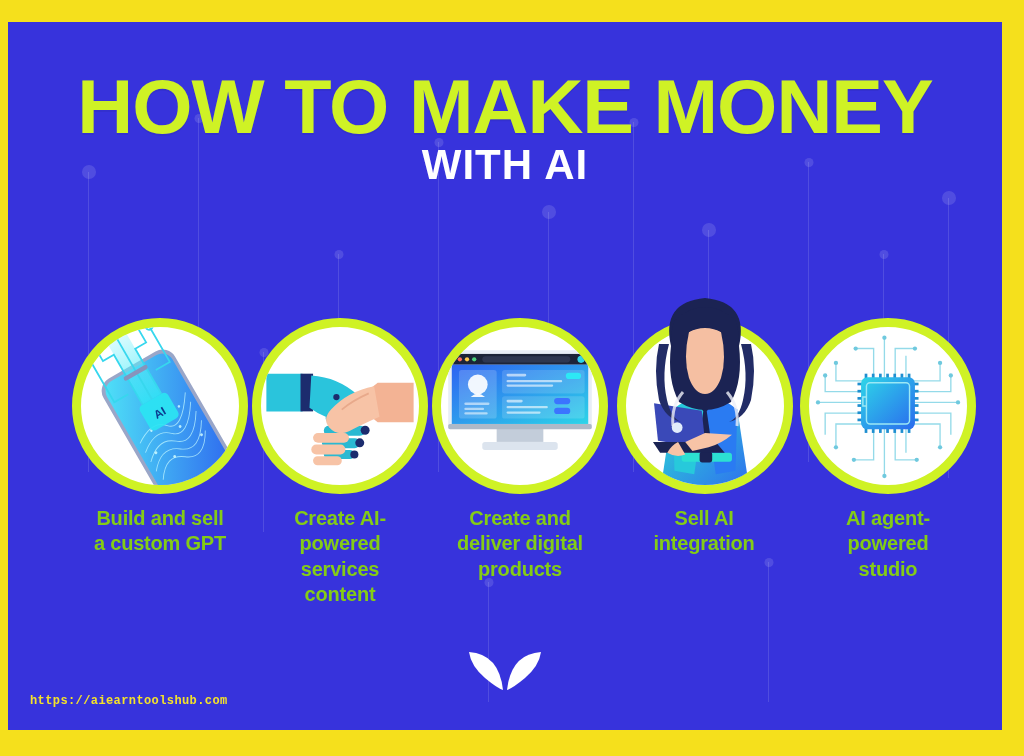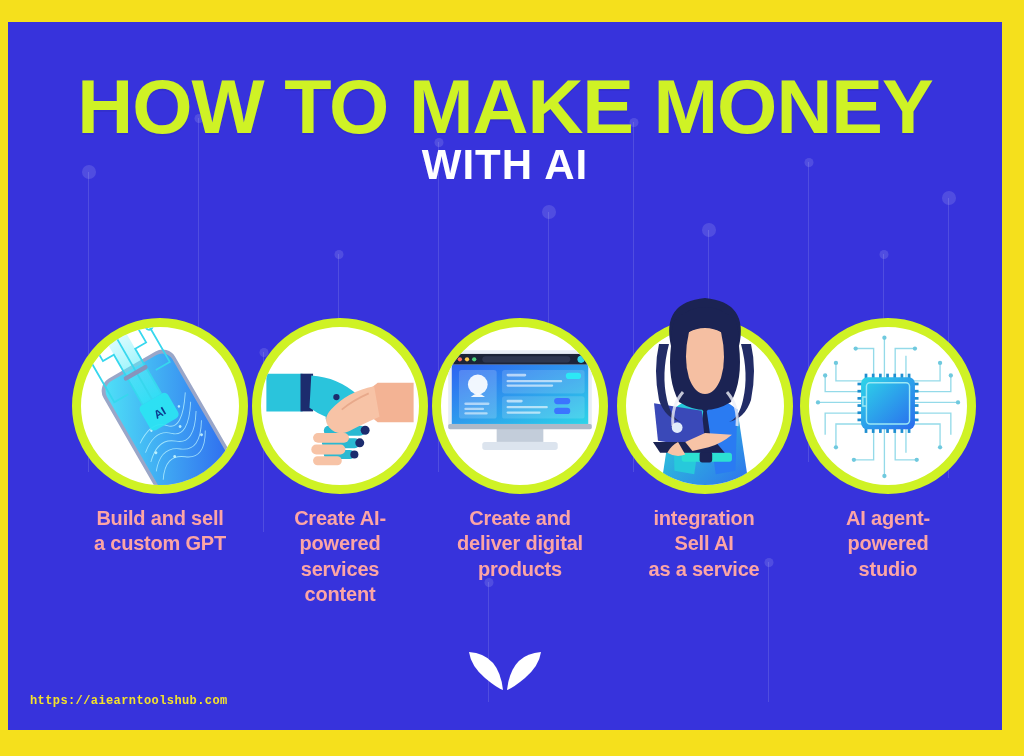--- a/index.html
+++ b/index.html
@@ -58,21 +58,21 @@
     border:9px solid #CFF225;
     overflow:hidden;
   }
   .circle .art { position:absolute; inset:0; }
   .overflow-head { position:absolute; left:0; top:-34px; width:176px; height:220px; z-index:3; pointer-events:none; }
 
   
   .captions { position:absolute; top:484px; left:0; width:100%; height:140px; }
   .caption {
     position:absolute; top:0;
-    color:#fca5a5; font-weight:bold;
+    color:#84cc16; font-weight:bold;
     font-size:20px; line-height:1.27;
     text-align:center;
     letter-spacing:-0.2px;
   }
 
   
   .logo { position:absolute; left:50%; transform:translateX(-50%); top:626px; width:76px; height:46px; }
   .url {
     position:absolute; left:22px; bottom:22px;
     color:#F4E22A; font-size:12px; letter-spacing:0.4px;
@@ -376,23 +376,22 @@
           <div>powered</div>
           <div>services</div>
           <div>content</div>
         </div>
       <div class="caption" style="left:424px; width:176px;">
           <div>Create and</div>
           <div>deliver digital</div>
           <div>products</div>
         </div>
       <div class="caption" style="left:610px; width:172px;">
+          <div>Sell AI</div>
           <div>integration</div>
-          <div>Sell AI</div>
-          <div>as a service</div>
         </div>
       <div class="caption" style="left:792px; width:176px;">
           <div>AI agent-</div>
           <div>powered</div>
           <div>studio</div>
         </div>
     </div>
 
     <svg class="logo" viewBox="0 0 76 46">
       <path d="M2 4 q30 2 34 38 q-6 -2 -18 -12 Q4 18 2 4 z" fill="#FFFFFF"></path>

